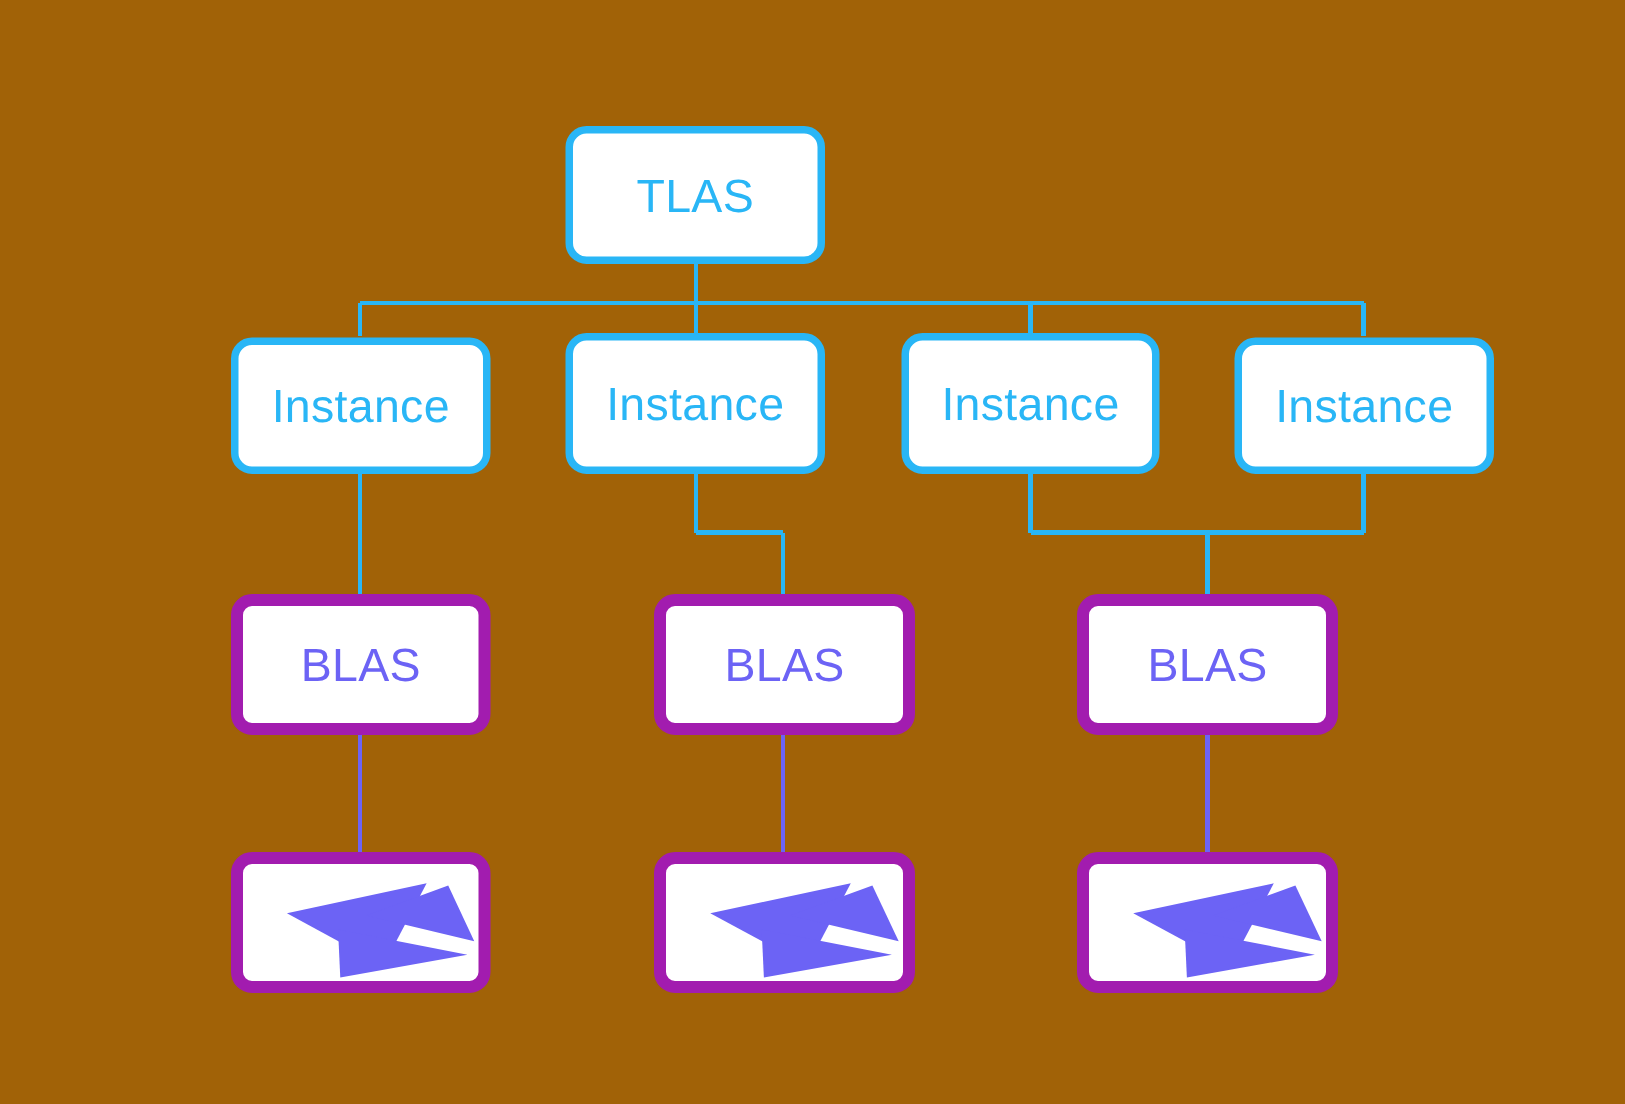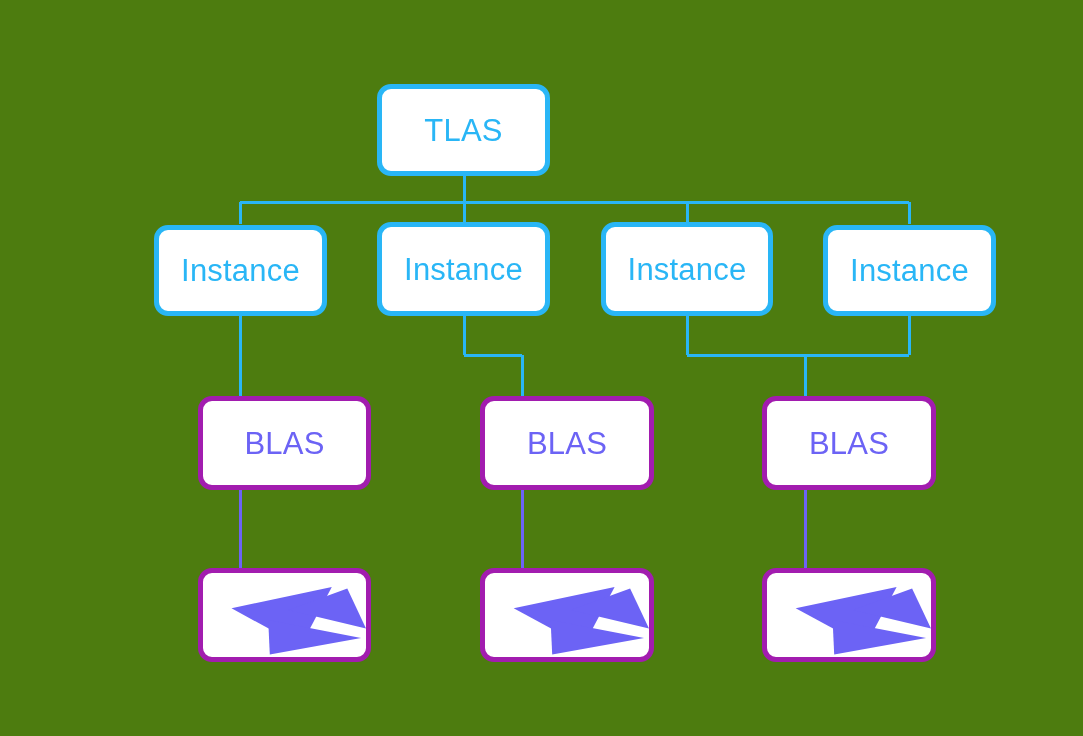--- a/index.html
+++ b/index.html
@@ -11,21 +11,21 @@
   body {
     width: 1083px;
     height: 736px;
     overflow: hidden;
     font-family: "Liberation Sans", sans-serif;
   }
   #stage {
     position: relative;
     width: 1083px;
     height: 736px;
-    background: #4d7c0f;
+    background: #a16207;
   }
   #edge-layer {
     position: absolute;
     left: 0;
     top: 0;
     width: 1083px;
     height: 736px;
     pointer-events: none;
   }
   .node {
@@ -37,22 +37,21 @@
     justify-content: center;
     border-radius: 14px;
     z-index: 2;
   }
   .node.tlas,
   .node.instance {
     border: 5px solid #29b6f6;
   }
   .node.blas,
   .node.geom {
-    border: 5px solid #a21caf;
-    margin-left: 44px;
+    border: 8px solid #a21caf;
   }
   .node-label {
     font-size: 31px;
     line-height: 1;
     letter-spacing: 0.2px;
     white-space: nowrap;
     user-select: none;
   }
   .node.tlas .node-label,
   .node.instance .node-label {

